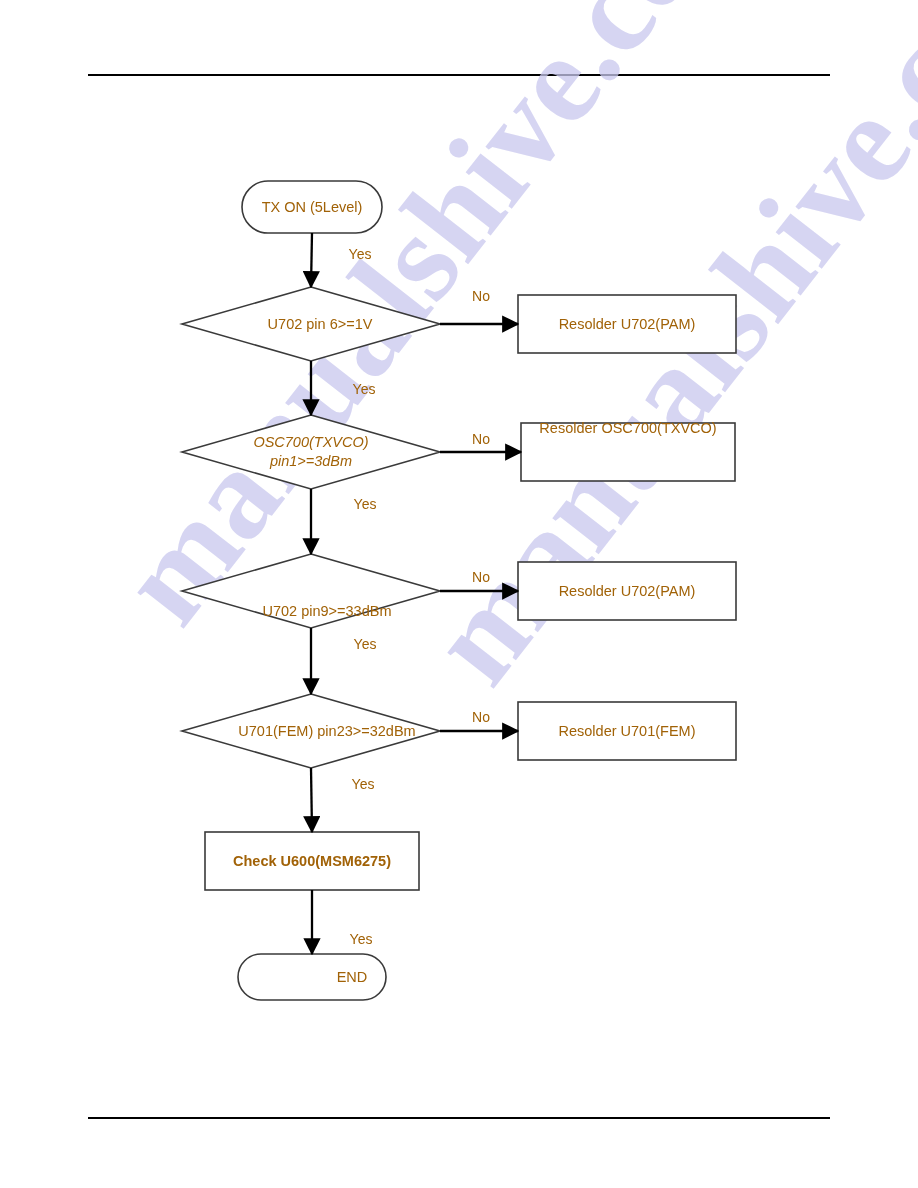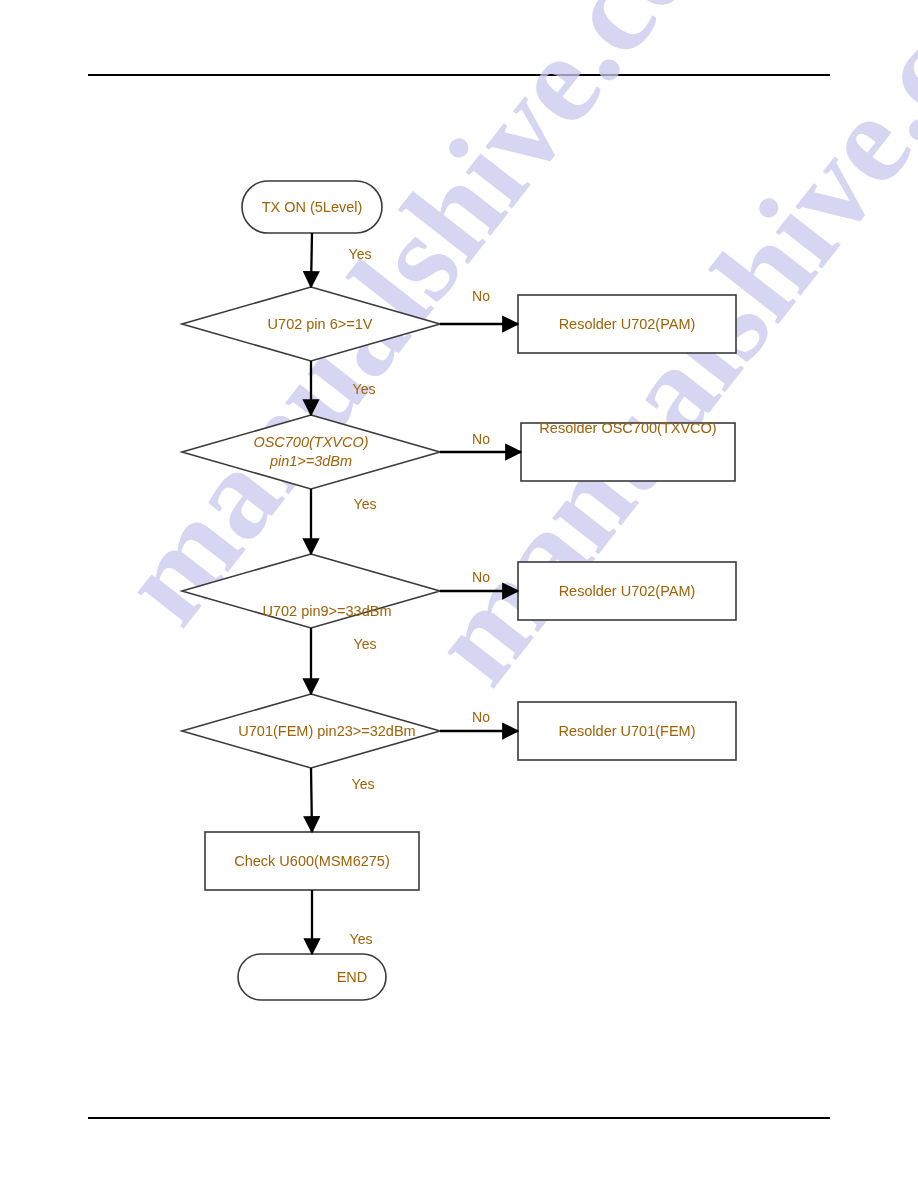--- a/index.html
+++ b/index.html
@@ -142,21 +142,21 @@
       <div class="node-label" style="left: 312px; top: 207px;">TX ON (5Level)</div>
       <div class="node-label" style="left: 311px; top: 324px; margin-left: 9px;">U702 pin 6&gt;=1V</div>
       <div class="node-label" style="left: 627px; top: 324px;">Resolder U702(PAM)</div>
       <div class="node-label two-line" style="left: 311px; top: 452px;">OSC700(TXVCO)
 pin1&gt;=3dBm</div>
       <div class="node-label" style="left: 628px; top: 428px;">Resolder OSC700(TXVCO)</div>
       <div class="node-label" style="left: 311px; top: 611px; margin-left: 16px;">U702 pin9&gt;=33dBm</div>
       <div class="node-label" style="left: 627px; top: 591px;">Resolder U702(PAM)</div>
       <div class="node-label" style="left: 327px; top: 731px;">U701(FEM) pin23&gt;=32dBm</div>
       <div class="node-label" style="left: 627px; top: 731px; text-align: center;">Resolder U701(FEM)</div>
-      <div class="node-label" style="left: 312px; top: 861px;">Check U600(MSM6275)</div>
+      <div class="node-label" style="left: 312px; top: 861px; font-weight: bold;">Check U600(MSM6275)</div>
       <div class="node-label" style="left: 312px; top: 977px; margin-left: 40px;">END</div>
       <div class="edge-label" style="left: 360px; top: 255px;">Yes</div>
       <div class="edge-label" style="left: 481px; top: 297px;">No</div>
       <div class="edge-label" style="left: 364px; top: 390px;">Yes</div>
       <div class="edge-label" style="left: 481px; top: 440px;">No</div>
       <div class="edge-label" style="left: 365px; top: 505px;">Yes</div>
       <div class="edge-label" style="left: 481px; top: 578px;">No</div>
       <div class="edge-label" style="left: 365px; top: 645px;">Yes</div>
       <div class="edge-label" style="left: 481px; top: 718px;">No</div>
       <div class="edge-label" style="left: 363px; top: 785px;">Yes</div>

